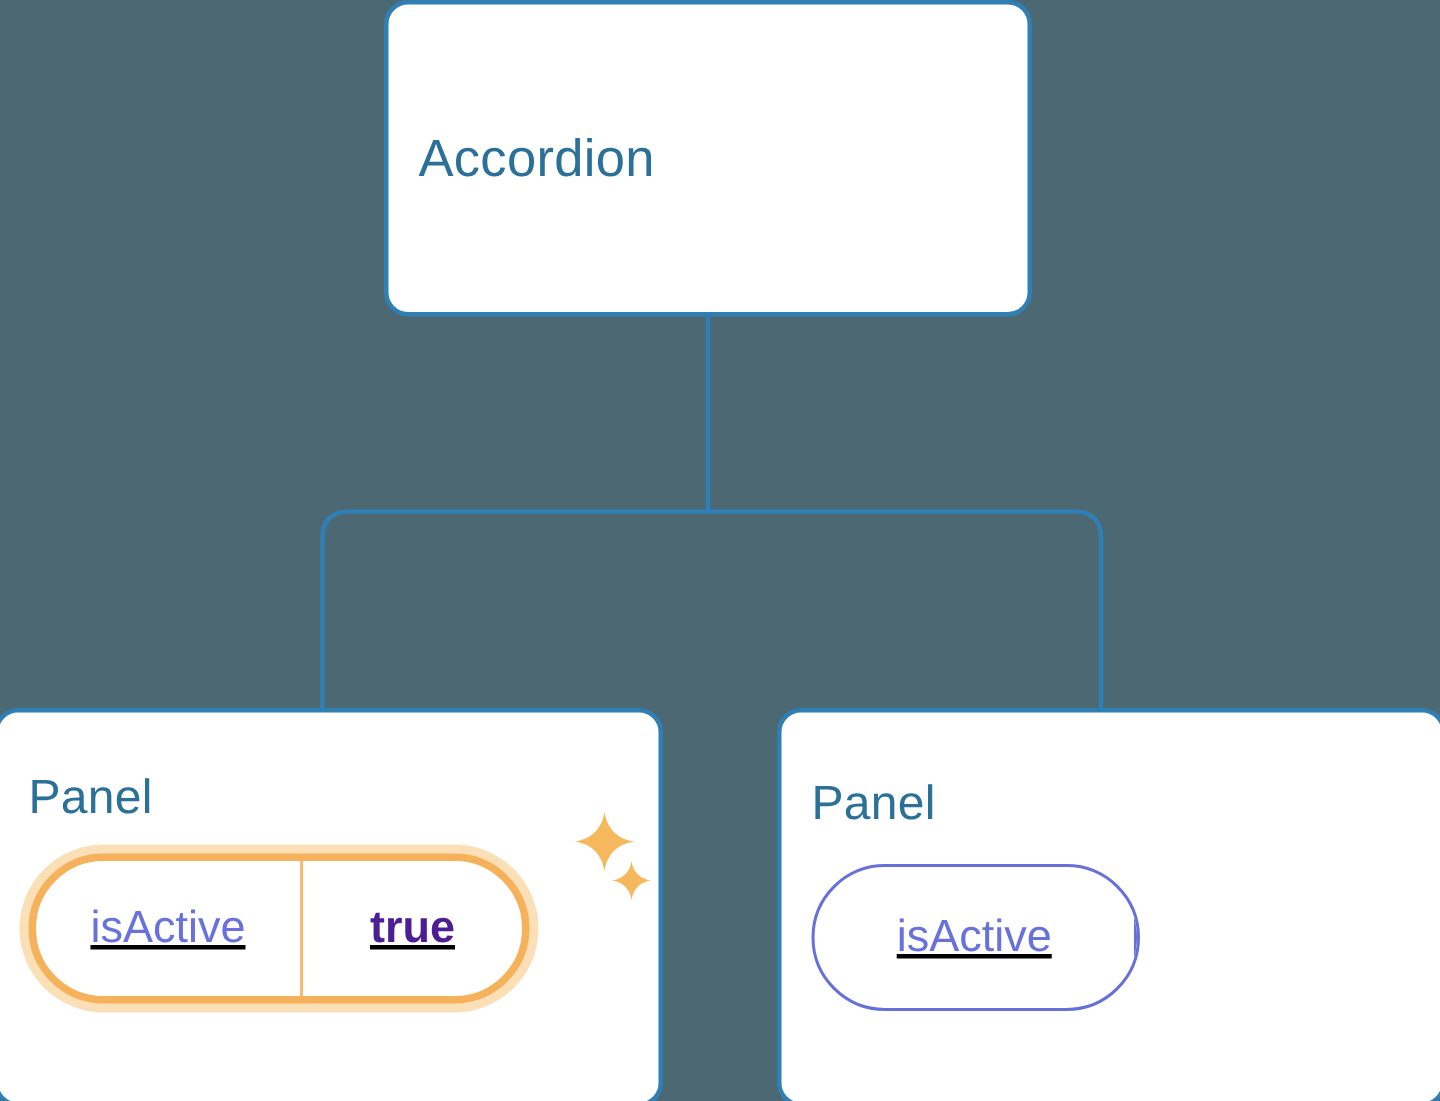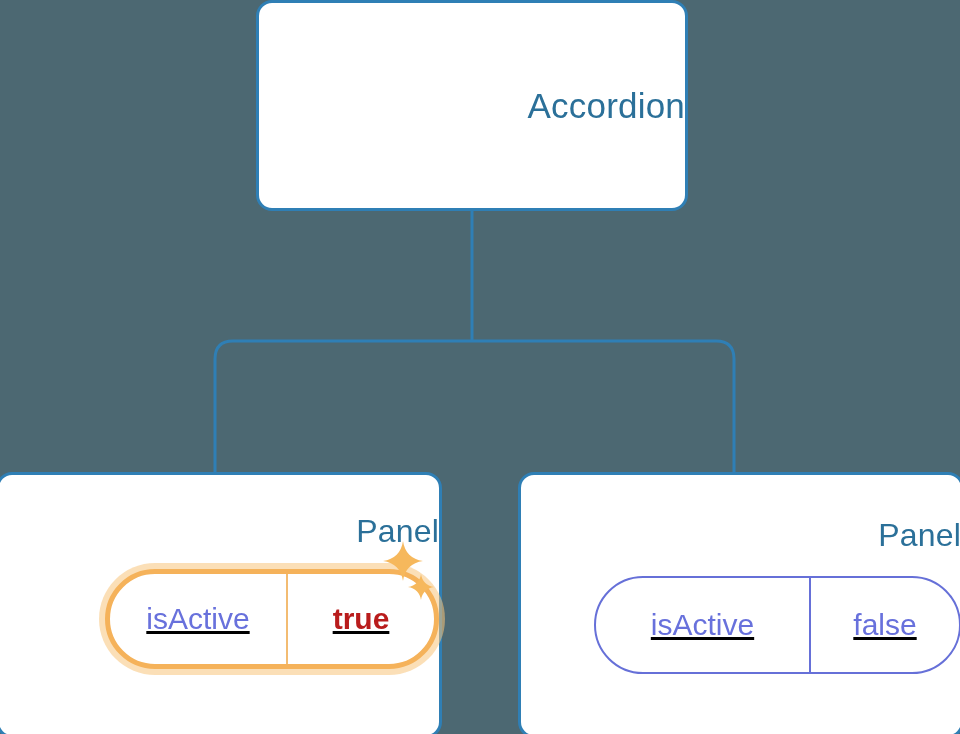--- a/index.html
+++ b/index.html
@@ -33,21 +33,22 @@
 
   
   .node {
     position: absolute;
     background: #ffffff;
     border: 3px solid #2f7fb5;
     border-radius: 16px;
     box-sizing: border-box;
     display: flex;
     flex-direction: column;
-    align-items: flex-end;
+    align-items: flex-start;
+    padding-left: 20px;
   }
 
   .node-title {
     color: #2b7099;
     font-size: 34px;
     font-weight: 400;
     letter-spacing: 0.2px;
     line-height: 1;
     white-space: nowrap;
   }
@@ -122,21 +123,21 @@
     color: #6871dc;
     font-size: 30px;
     height: 100%;
   }
   .pill.is-highlighted .pill-cell.key {
     width: 178px;
     border-right: 2px solid #f3bc72;
   }
   .pill.is-highlighted .pill-cell.val {
     width: 146px;
-    color: #b91c1c;
+    color: #4c1d95;
     font-weight: 700;
   }
 
   
   .pill.is-plain {
     border: 2.5px solid #6670d8;
     height: 98px;
   }
   .pill.is-plain .pill-cell {
     color: #6871dc;
@@ -195,21 +196,20 @@
       </div>
     </div>
   </div>
 
   <div class="node" id="node-panel-right">
     <div class="node-title">Panel</div>
 
     <div class="pill-wrap">
       <div class="pill is-plain">
         <div class="pill-cell key">isActive</div>
-        <div class="pill-cell val">false</div>
       </div>
     </div>
   </div>
 
   <div class="sparkle" id="sparkle-big">
     <svg width="40" height="40" viewBox="0 0 40 40">
       <path d="M20 0 C21.6 11.4 28.6 18.4 40 20 C28.6 21.6 21.6 28.6 20 40 C18.4 28.6 11.4 21.6 0 20 C11.4 18.4 18.4 11.4 20 0 Z" fill="#f6b85c"></path>
     </svg>
   </div>
   <div class="sparkle" id="sparkle-small">

